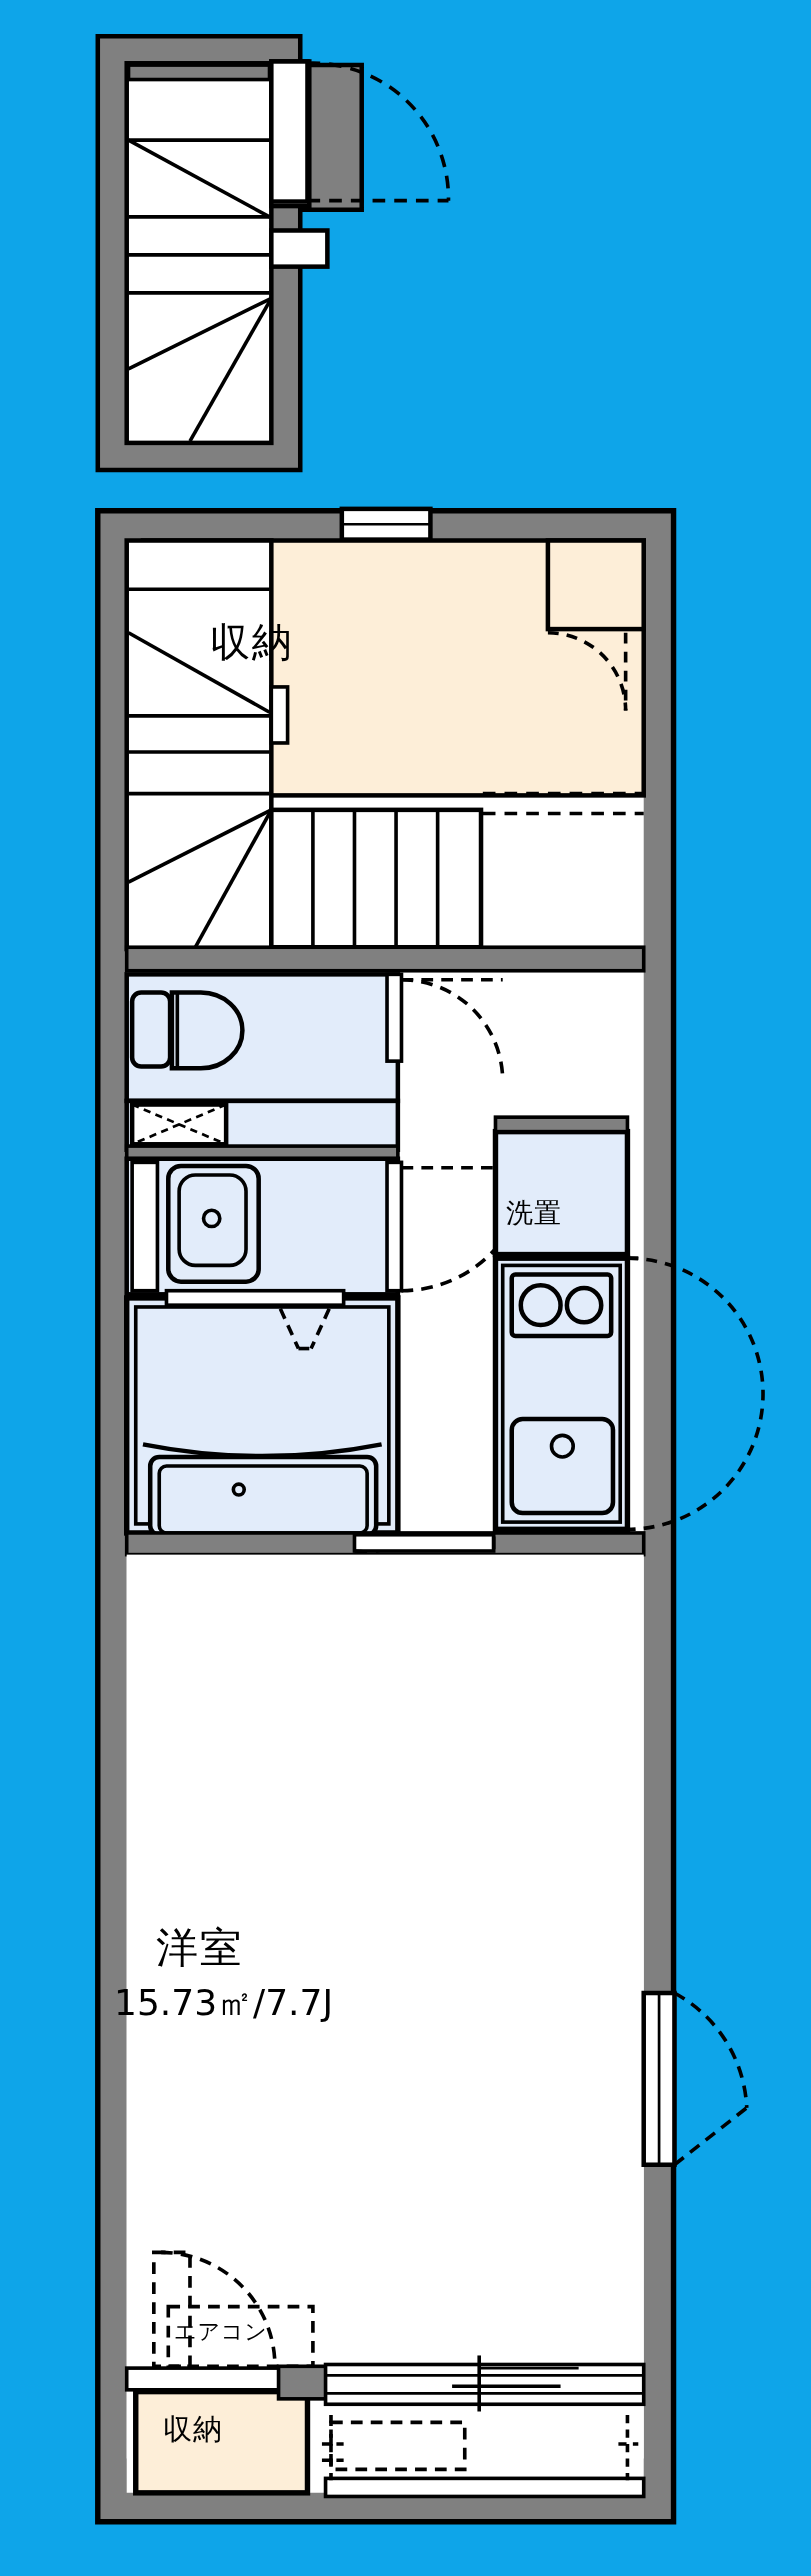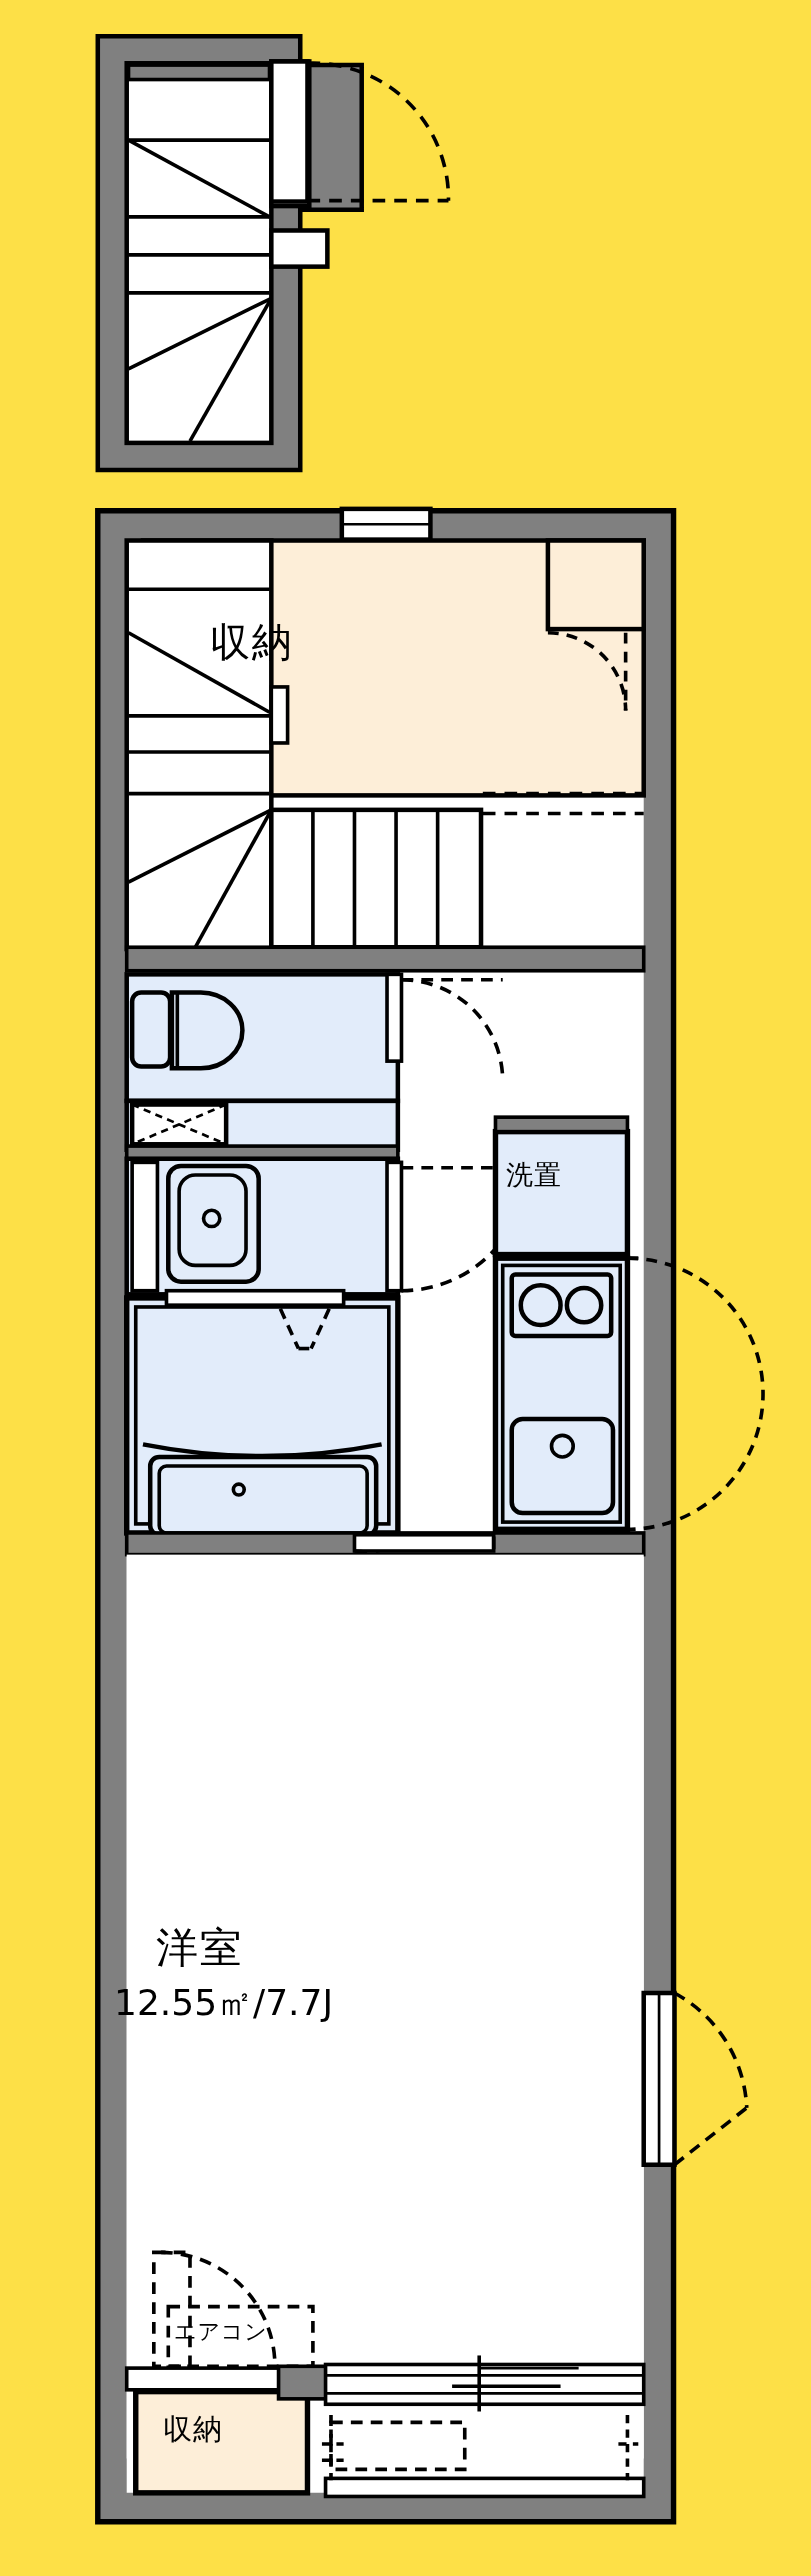--- a/index.html
+++ b/index.html
@@ -1,24 +1,24 @@
 <!DOCTYPE html>
 <html style="font-size:14.5px"><head>
 <meta charset="utf-8">
 <style>
   html,body{margin:0;padding:0;background:#ffffff;}
   body{font-family:"DejaVu Sans","Liberation Sans",sans-serif;}
-  #plan{position:relative;width:812px;height:2576px;background:#fde047;overflow:hidden;}
+  #plan{position:relative;width:812px;height:2576px;background:#0ea5e9;overflow:hidden;}
   svg{display:block;}
   .lbl{position:absolute;color:#000;white-space:nowrap;line-height:1;}
   .lbl-room{font-size:42px;letter-spacing:1.8px;}
   .lbl-area{font-size:36px;letter-spacing:0px;}
   .lbl-storage{font-size:40px;letter-spacing:1.8px;}
   .lbl-storage-sm{font-size:29px;letter-spacing:0.9px;}
-  .lbl-laundry{font-size:27px;letter-spacing:0.9px;}
+  .lbl-laundry{font-size:27px;letter-spacing:0.9px;margin-top:38px;}
   .lbl-ac{font-size:22px;letter-spacing:0.9px;text-align:center;}
 </style>
 </head>
 <body>
 
 <div id="plan">
 
 <svg width="812" height="2576" viewBox="0 0 898 2850" xmlns="http://www.w3.org/2000/svg">
 
   <g>
@@ -240,20 +240,20 @@
   </g>
 
 </svg>
 
 <div class="lbl lbl-storage" style="left:210px;top:622px;">収納</div>
 
 <div class="lbl lbl-laundry" style="left:506px;top:1161px;">洗置</div>
 
 <div class="lbl lbl-room" style="left:156px;top:1927px;">洋室</div>
 
-<div class="lbl lbl-area" style="left:114px;top:1985px;">12.55㎡/7.7J</div>
+<div class="lbl lbl-area" style="left:114px;top:1985px;">15.73㎡/7.7J</div>
 
 <div class="lbl lbl-ac" style="left:174px;top:2321px;">エアコン</div>
 
 <div class="lbl lbl-storage-sm" style="left:163px;top:2415px;">収納</div>
 
 </div>
 
 
 </body></html>

